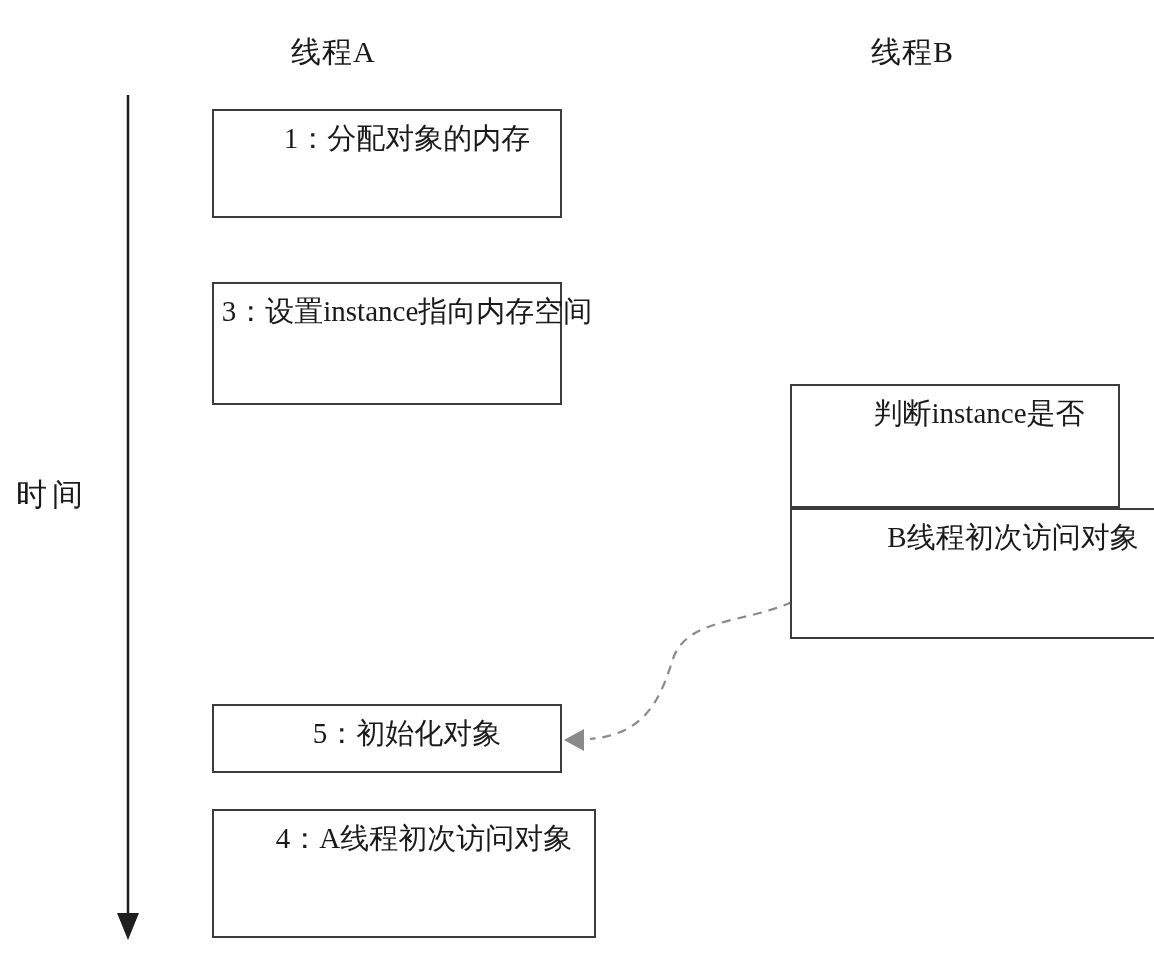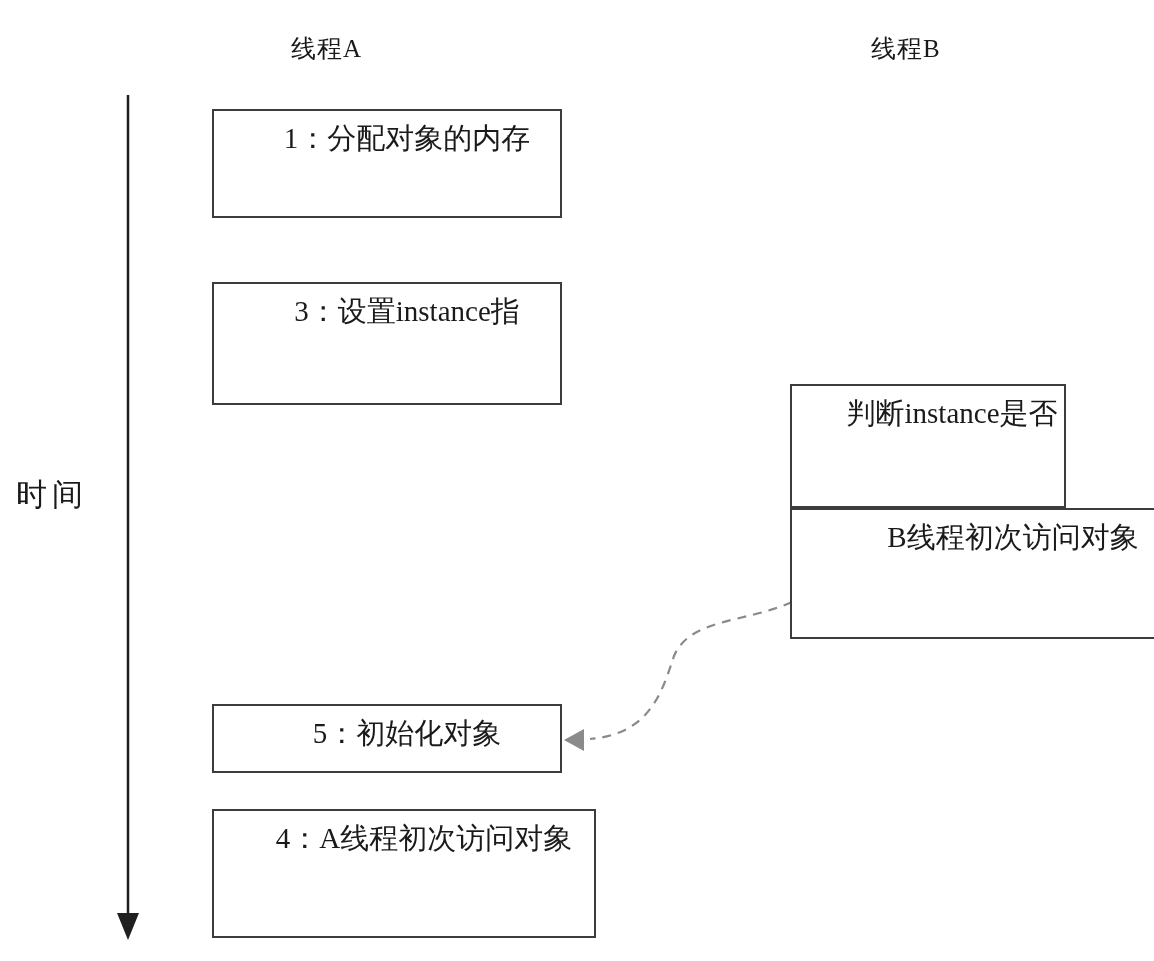--- a/index.html
+++ b/index.html
@@ -6,21 +6,21 @@
   .canvas{
     position:relative;
     width:1154px;height:961px;
     background:var(--page-bg,#ffffff);
     font-family:"Liberation Serif","DejaVu Serif",serif;
     color:var(--text,#1a1a1a);
     overflow:hidden;
   }
   .col-header{
     position:absolute;
-    font-size:25px;
+    font-size:30px;
     letter-spacing:1px;
     white-space:nowrap;
   }
   .header-a{left:291px;top:32px;}
   .header-b{left:871px;top:32px;}
   .time-label{
     position:absolute;
     left:16px;top:474px;
     font-size:31px;
     letter-spacing:5px;
@@ -44,21 +44,21 @@
     text-indent:40px;
     text-align:justify;
     text-align-last:justify;
   }
   .ln.first.wide-indent{text-indent:48px;}
   .ln.only{text-indent:40px;}
   .box-step1{left:212px;top:109px;width:350px;height:109px;}
   .box-step3{left:212px;top:245px;width:350px;height:123px;margin-top:37px;}
   .box-step2{left:212px;top:704px;width:350px;height:69px;}
   .box-step4{left:212px;top:809px;width:384px;height:129px;}
-  .box-check{left:790px;top:384px;width:276px;height:124px;}
+  .box-check{left:790px;top:384px;width:330px;height:124px;}
   .box-baccess{left:790px;top:508px;width:398px;height:131px;}
   .overlay{
     position:absolute;left:0;top:0;
     width:1154px;height:961px;
     pointer-events:none;
   }
   .axis-line{stroke:var(--axis,#1f1f1f);stroke-width:2.5;}
   .axis-head{fill:var(--axis,#1f1f1f);}
   .dash-path{fill:none;stroke:var(--dashed-arrow,#8a8a8a);stroke-width:2.2;stroke-dasharray:9 7;}
   .dash-head{fill:var(--dashed-arrow,#8a8a8a);}
@@ -79,20 +79,21 @@
   <div class="col-header header-b">线程B</div>
 
   <div class="time-label">时间</div>
 
   <div class="box box-step1">
     <div class="ln first">1：分配对象的内存</div>
   </div>
 
   <div class="box box-step3">
     <div class="ln first">3：设置instance指</div>
+    <div class="ln">向内存空间</div>
   </div>
 
   <div class="box box-step2">
     <div class="ln only">5：初始化对象</div>
   </div>
 
   <div class="box box-step4">
     <div class="ln first">4：A线程初次访问</div>
     <div class="ln">对象</div>
   </div>

